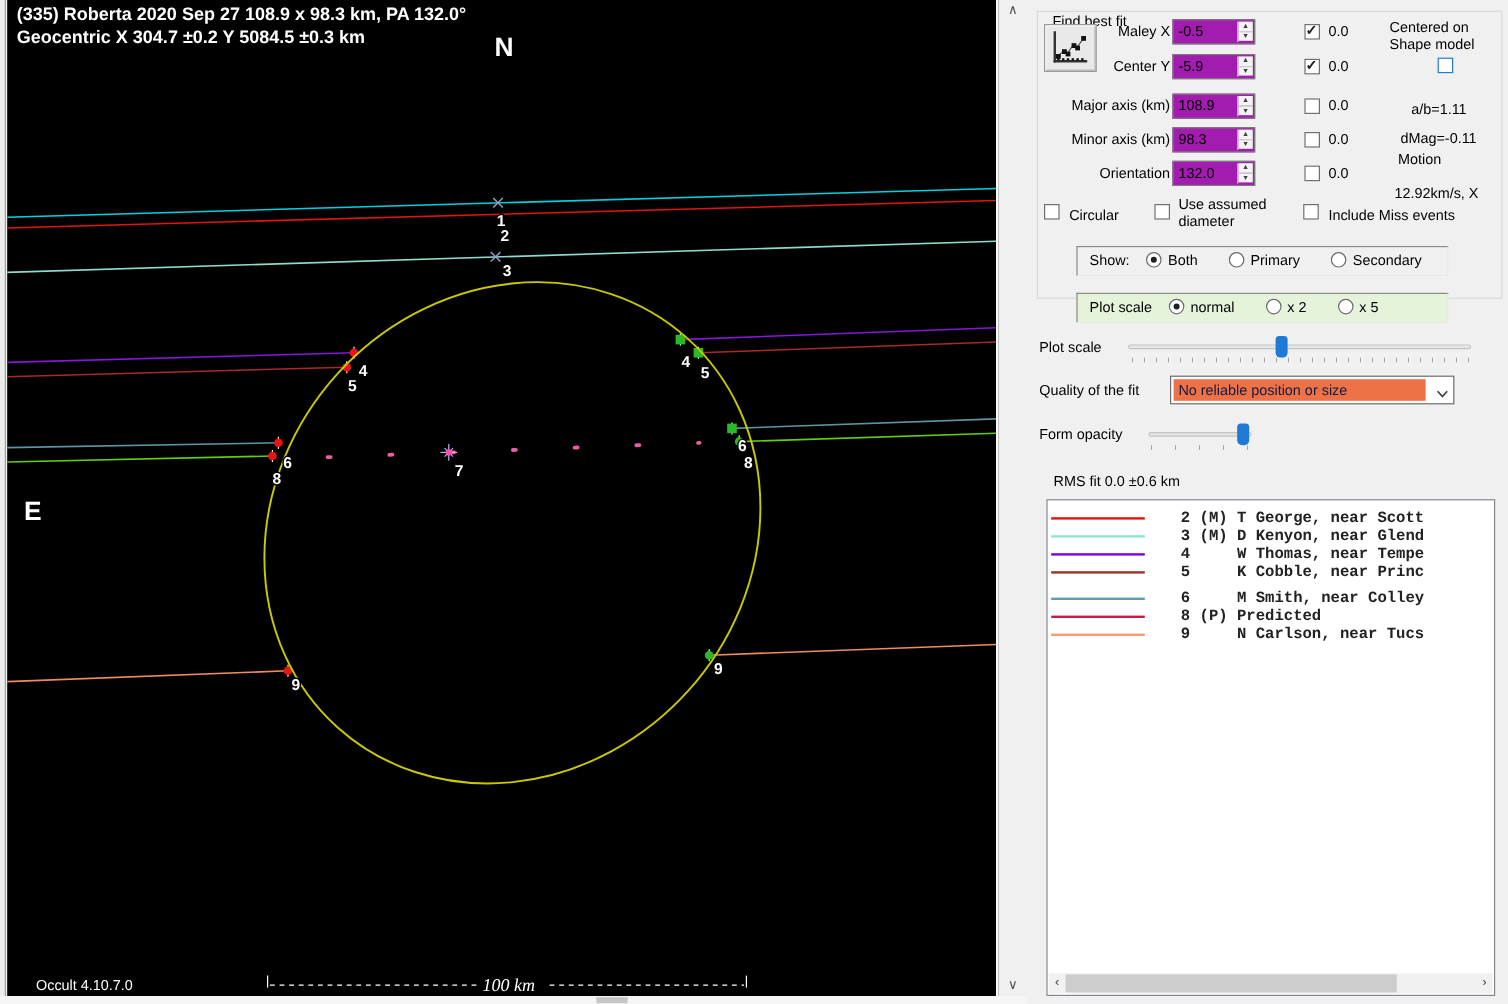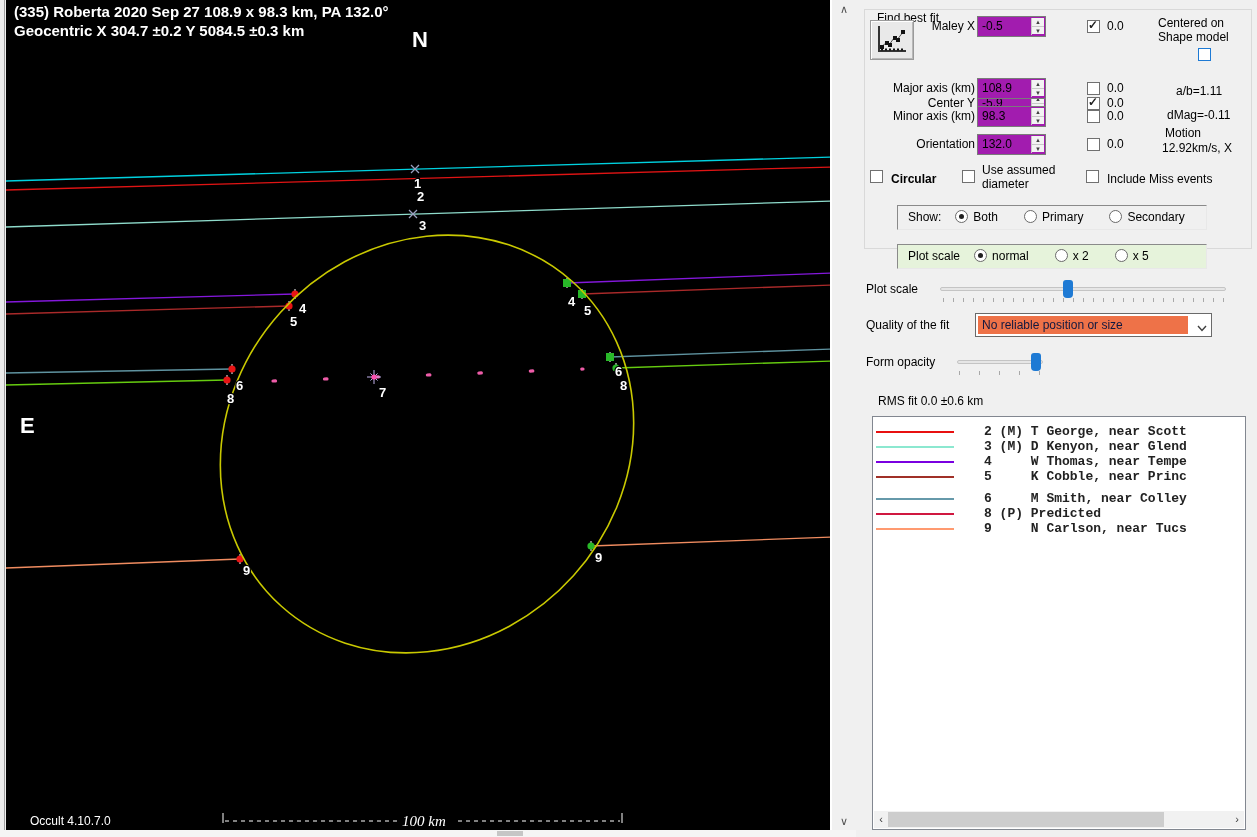--- a/index.html
+++ b/index.html
@@ -232,21 +232,21 @@
           <span class="lbl">Maley X</span>
           <div class="input">-0.5<div class="spinner">
               <div>▲</div>
               <div class="sdn">▼</div>
             </div></div>
           <div class="cb checked" style="left:229px; top:4px;">
             <span class="tick">✓</span>
           </div>
           <span style="position:absolute; left:249px; top:3px;">0.0</span>
         </div>
-        <div class="fitrow" style="top: 45px; margin-top: 48px;">
+        <div class="fitrow" style="top: 45px;">
           <span class="lbl">Center Y</span>
           <div class="input">-5.9<div class="spinner">
               <div>▲</div>
               <div class="sdn">▼</div>
             </div></div>
           <div class="cb checked" style="left:229px; top:4px;">
             <span class="tick">✓</span>
           </div>
           <span style="position:absolute; left:249px; top:3px;">0.0</span>
         </div>
@@ -281,24 +281,24 @@
 
     <div class="abs" style="left:300px; top:16px; width:92px; text-align:left;">
       <div>Centered on</div>
       <div>Shape model</div>
       <div class="cb blue" style="position:relative; margin:4px auto 0;"></div>
     </div>
 
     <div class="abs" style="left:318px; top:84px;">a/b=1.11</div>
     <div class="abs" style="left:309px; top:108px;">dMag=-0.11</div>
     <div class="abs" style="left:307px; top:126px;">Motion</div>
-    <div class="abs" style="left:304px; top:141px;text-align:center;">12.92km/s, X</div>
+    <div class="abs" style="left:304px; top:154px;text-align:center;">12.92km/s, X</div>
 
     <div class="cb" style="left:12px; top:170px;"></div>
-    <div class="abs" style="left:33px; top:172px;font-weight:bold;">Circular</div>
+    <div class="abs" style="left:33px; top:172px;">Circular</div>
     <div class="cb" style="left:104px; top:170px;"></div>
     <div class="abs" style="left:124px; top:163px;">
       <div>Use assumed</div>
       <div>diameter</div>
     </div>
     <div class="cb" style="left:228px; top:170px;"></div>
     <div class="abs" style="left:249px; top:172px;">Include Miss events</div>
 
     <div class="sunkbox radgrp" id="show-box" style="left:39px; top:205px; width:310px; height:25px; padding:4px 0 0 10px;"><span style="margin-right:14px;">Show:</span><span class="radio sel"></span><span class="rlbl" style="margin-right:26px;">Both</span><span class="radio"></span><span class="rlbl" style="margin-right:26px;">Primary</span><span class="radio"></span><span class="rlbl" style="margin-right:26px;">Secondary</span></div>
 

